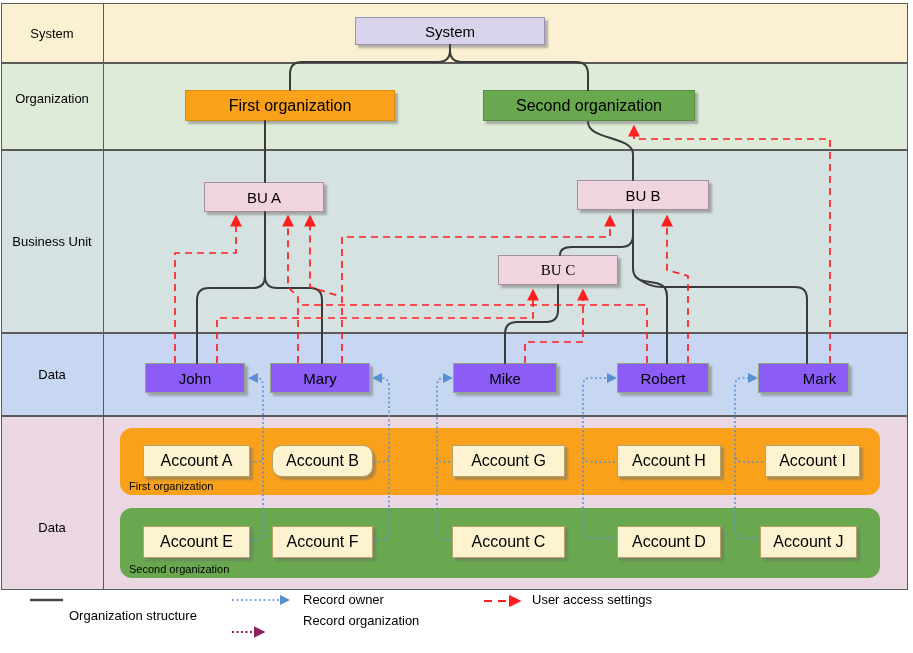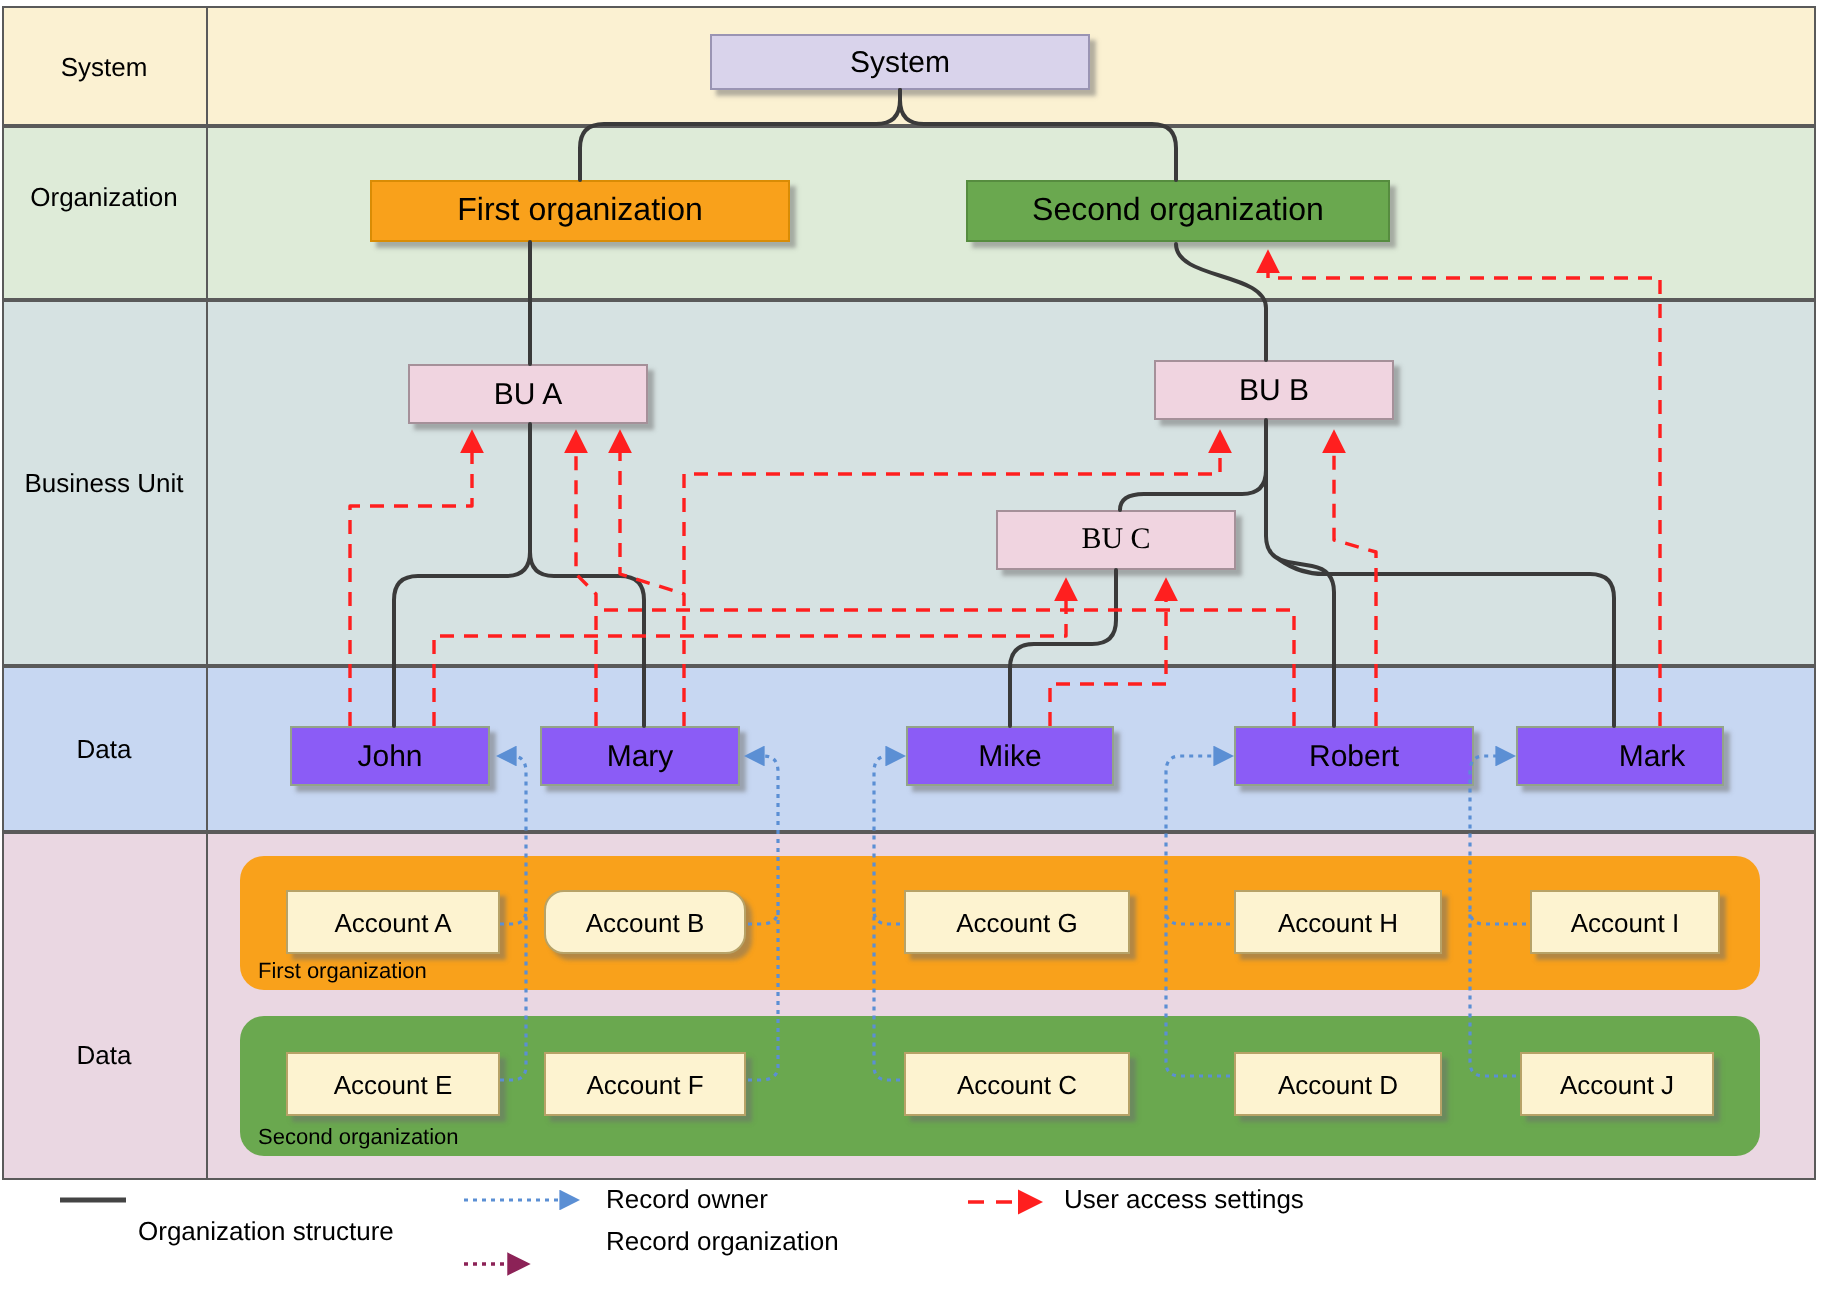--- a/index.html
+++ b/index.html
@@ -11,21 +11,21 @@
   .col-divider{position:absolute;left:103px;top:3px;width:1px;height:587px;background:#5a5a5a;z-index:1;}
   .node{position:absolute;display:flex;align-items:center;justify-content:center;
         font-size:15px;box-sizing:border-box;z-index:3;
         box-shadow:3px 3px 2px rgba(110,110,110,0.5);}
   .sysbox{background:#d9d3eb;border:1px solid #9a94b3;}
   .orgbox{font-size:16px;}
   .orange{background:#f9a11b;border:1px solid #d98c05;}
   .green{background:#6aa84f;border:1px solid #568c3f;}
   .bubox{background:#f0d4e0;border:1px solid #a59099;}
   .userbox{background:#8b5cf6;border:1px solid #93a489;}
-  .acctbox{background:#fdf3d0;border:1px solid #b7a267;font-size:13px;}
+  .acctbox{background:#fdf3d0;border:1px solid #b7a267;font-size:16px;}
   .databand{position:absolute;border-radius:12px;z-index:1;box-shadow:none;border:none;}
   .databand .bandlabel{position:absolute;left:9px;bottom:3px;font-size:11px;color:#000;}
   svg.overlay{position:absolute;left:0;top:0;z-index:4;pointer-events:none;}
   .legend-text{position:absolute;font-size:13px;z-index:5;}
 </style>
 </head>
 <body>
 
 <div id="stage">
 
@@ -46,28 +46,28 @@
     <span class="bandlabel">First organization</span>
   </div>
   <div class="databand" style="left:120px;top:508px;width:760px;height:70px;background:#6aa84f;">
     <span class="bandlabel">Second organization</span>
   </div>
 
   <div class="node sysbox" style="left:355px;top:17px;width:190px;height:28px;">System</div>
   <div class="node orgbox orange" style="left:185px;top:90px;width:210px;height:31px;">First organization</div>
   <div class="node orgbox green" style="left:483px;top:90px;width:212px;height:31px;">Second organization</div>
   <div class="node bubox" style="left:204px;top:182px;width:120px;height:30px;">BU A</div>
-  <div class="node bubox" style="left:577px;top:180px;width:120px;height:30px;">BU B</div>
+  <div class="node bubox" style="left:577px;top:180px;width:132px;height:30px;">BU B</div>
   <div class="node bubox" style="left:498px;top:255px;width:120px;height:30px;font-family:Liberation Serif, serif;">BU C</div>
 
   <div class="node userbox" style="left:145px;top:363px;width:100px;height:30px;">John</div>
   <div class="node userbox" style="left:270px;top:363px;width:100px;height:30px;">Mary</div>
   <div class="node userbox" style="left:453px;top:363px;width:104px;height:30px;">Mike</div>
-  <div class="node userbox" style="left:617px;top:363px;width:120px;height:30px;">Robert</div>
-  <div class="node userbox" style="left:758px;top:363px;width:104px;height:30px;padding-left:32px;">Mark</div>
+  <div class="node userbox" style="left:617px;top:363px;width:92px;height:30px;">Robert</div>
+  <div class="node userbox" style="left:758px;top:363px;width:91px;height:30px;padding-left:32px;">Mark</div>
 
   <div class="node acctbox" style="left:143px;top:445px;width:107px;height:32px;">Account A</div>
   <div class="node acctbox" style="left:272px;top:445px;width:101px;height:32px;border-radius:10px;">Account B</div>
   <div class="node acctbox" style="left:452px;top:445px;width:113px;height:32px;">Account G</div>
   <div class="node acctbox" style="left:617px;top:445px;width:104px;height:32px;">Account H</div>
   <div class="node acctbox" style="left:765px;top:445px;width:95px;height:32px;">Account I</div>
 
   <div class="node acctbox" style="left:143px;top:526px;width:107px;height:32px;">Account E</div>
   <div class="node acctbox" style="left:272px;top:526px;width:101px;height:32px;">Account F</div>
   <div class="node acctbox" style="left:452px;top:526px;width:113px;height:32px;">Account C</div>

